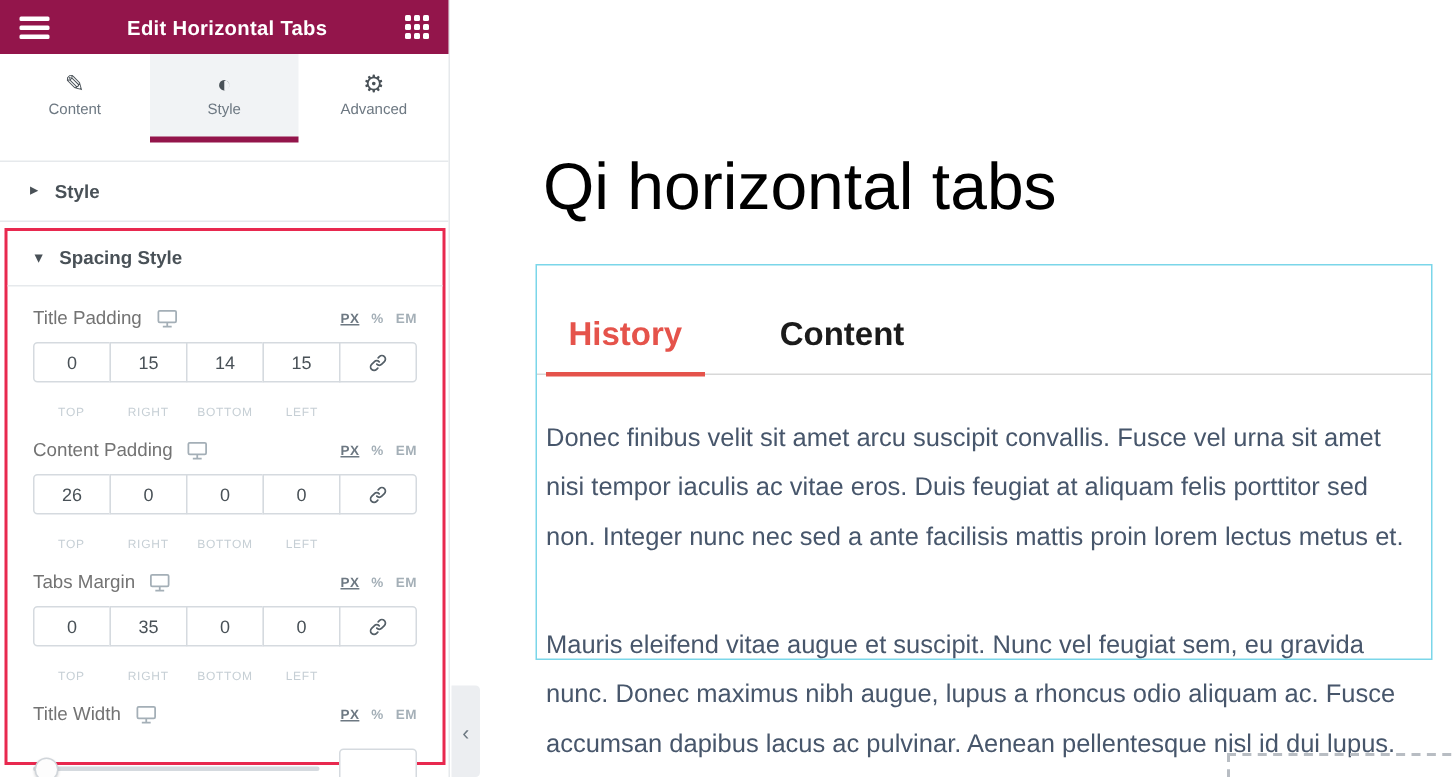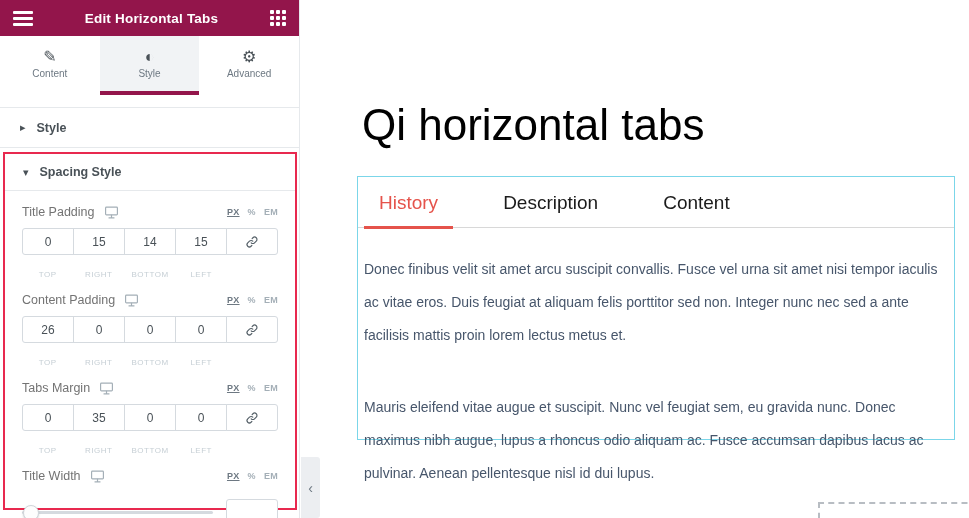--- a/index.html
+++ b/index.html
@@ -55,25 +55,25 @@
   .slider-thumb { position:absolute; left:1px; top:50%; transform:translateY(-50%); width:16px; height:16px; border-radius:50%; background:#fdfdfd; border:1px solid #d0d5da; box-shadow:0 1px 2px rgba(0,0,0,.18); cursor:pointer; }
   .slider-input { width:52px; height:27px; margin-left:13px; border:1px solid #d5dadf; border-radius:3px; font-size:12px; color:#495157; text-align:center; outline:none; font-family:inherit; }
 
   .collapse-handle { position:absolute; left:301px; top:457px; width:19px; height:61px; background:#eceef1; border-radius:0 3px 3px 0; display:flex; align-items:center; justify-content:center; color:#6d7882; font-size:14px; cursor:pointer; }
 
   
   #preview-heading { position:absolute; left:362px; top:100px; font-size:44px; font-weight:500; color:#000000; }
 
   .widget { position:absolute; left:357px; top:176px; width:598px; height:264px; border:1px solid #7bd6e9; background:#fff; }
   .tab-nav { display:flex; align-items:flex-end; padding:15px 0 0 6px; border-bottom:1px solid #d8d8d8; }
-  .tab-item { font-size:19px; font-weight:400; color:#1b1b1b; padding:0 15px 13px 15px; margin-right:35px; position:relative; cursor:pointer; }
+  .tab-item { font-size:22px; font-weight:700; color:#1b1b1b; padding:0 15px 13px 15px; margin-right:35px; position:relative; cursor:pointer;margin-top:18px; }
   .tab-item.active { color:#e5534b; }
   .tab-item.active::after { content:""; position:absolute; left:0; right:0; bottom:-2px; height:3px; background:#e5534b; }
   .tab-content { padding:25px 5px 0 6px; }
-  .tab-content p { font-size:14px; line-height:33px; color:#47566b; }
+  .tab-content p { font-size:17px; line-height:33px; color:#47566b; }
   .tab-content p + p { margin-top:39px; }
 
   .dashed-box { position:absolute; left:818px; top:502px; width:170px; height:60px; border:2px dashed #b8bdc3; }
 </style>
 </head>
 <body>
 
 <div id="panel">
 
   <div class="p-header">
@@ -255,21 +255,20 @@
 
 <div class="collapse-handle">
   <span>‹</span>
 </div>
 
 <h1 id="preview-heading">Qi horizontal tabs</h1>
 
 <div class="widget">
   <div class="tab-nav">
     <span class="tab-item active">History</span>
-    <span class="tab-item">Description</span>
     <span class="tab-item">Content</span>
   </div>
   <div class="tab-content">
     <p>Donec finibus velit sit amet arcu suscipit convallis. Fusce vel urna sit amet nisi tempor iaculis ac vitae eros. Duis feugiat at aliquam felis porttitor sed non. Integer nunc nec sed a ante facilisis mattis proin lorem lectus metus et.</p>
     <p>Mauris eleifend vitae augue et suscipit. Nunc vel feugiat sem, eu gravida nunc. Donec maximus nibh augue, lupus a rhoncus odio aliquam ac. Fusce accumsan dapibus lacus ac pulvinar. Aenean pellentesque nisl id dui lupus.</p>
   </div>
 </div>
 
 <div class="dashed-box"></div>
 

